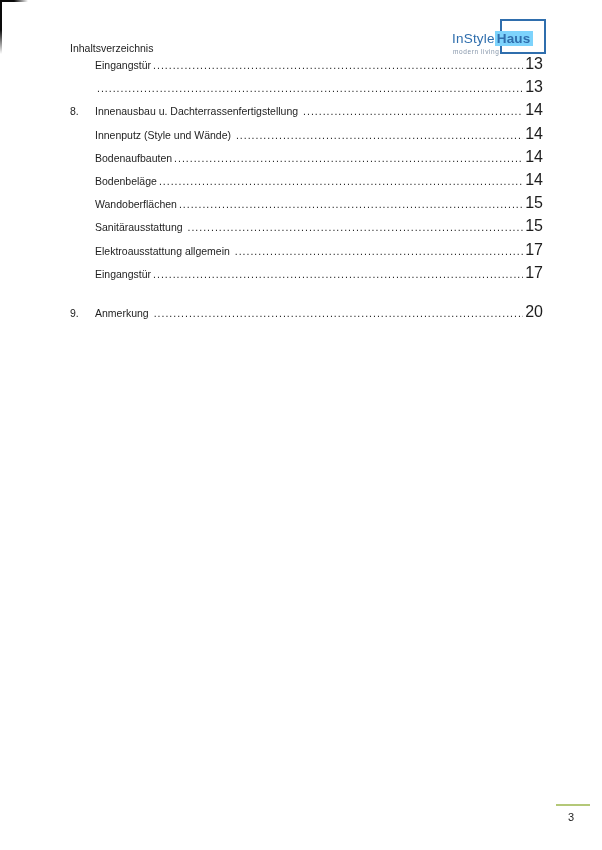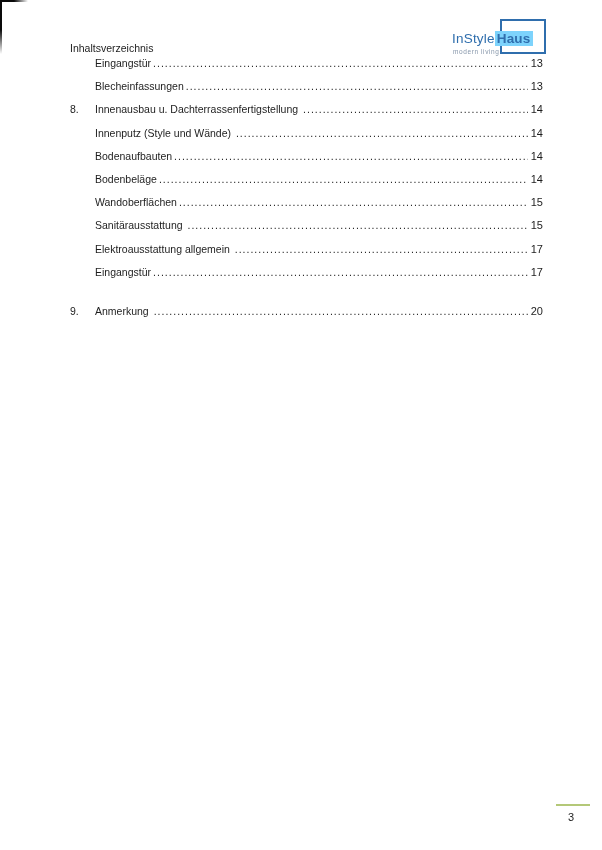--- a/index.html
+++ b/index.html
@@ -29,21 +29,21 @@
     letter-spacing:0.6px; color:#8696aa; white-space:nowrap; }
 
   
   .toc { position:absolute; left:70px; top:52px; width:473px; }
   .toc-row { display:flex; height:23.2px; line-height:23.2px; align-items:baseline; }
   .toc-row.gap { margin-top:16px; }
   .num   { flex:none; width:25px; font-size:10.5px; }
   .title { flex:none; font-size:10.5px; white-space:pre; }
   .dots  { flex:1; overflow:hidden; white-space:nowrap; font-size:10.5px;
            letter-spacing:1px; margin:0 2px; }
-  .pg    { flex:none; min-width:13px; text-align:right; font-size:11px; }
+  .pg    { flex:none; min-width:13px; text-align:center; font-size:16px; }
 
   
   .footer-rule { position:absolute; left:556px; top:804px; width:34px; height:2px;
     background:#b4c878; }
   .footer-page { position:absolute; left:556px; top:811px; width:30px;
     text-align:center; font-size:11px; }
 </style>
 </head>
 <body>
 
@@ -62,21 +62,20 @@
 
   <div class="toc">
     <div class="toc-row">
       <span class="num"></span>
       <span class="title">Eingangstür</span>
       <span class="dots">................................................................................................................................................................</span>
       <span class="pg">13</span>
     </div>
     <div class="toc-row">
       <span class="num"></span>
-      <span class="title">Blecheinfassungen</span>
       <span class="dots">................................................................................................................................................................</span>
       <span class="pg">13</span>
     </div>
     <div class="toc-row">
       <span class="num">8.</span>
       <span class="title">Innenausbau u. Dachterrassenfertigstellung </span>
       <span class="dots">................................................................................................................................................................</span>
       <span class="pg">14</span>
     </div>
     <div class="toc-row">

